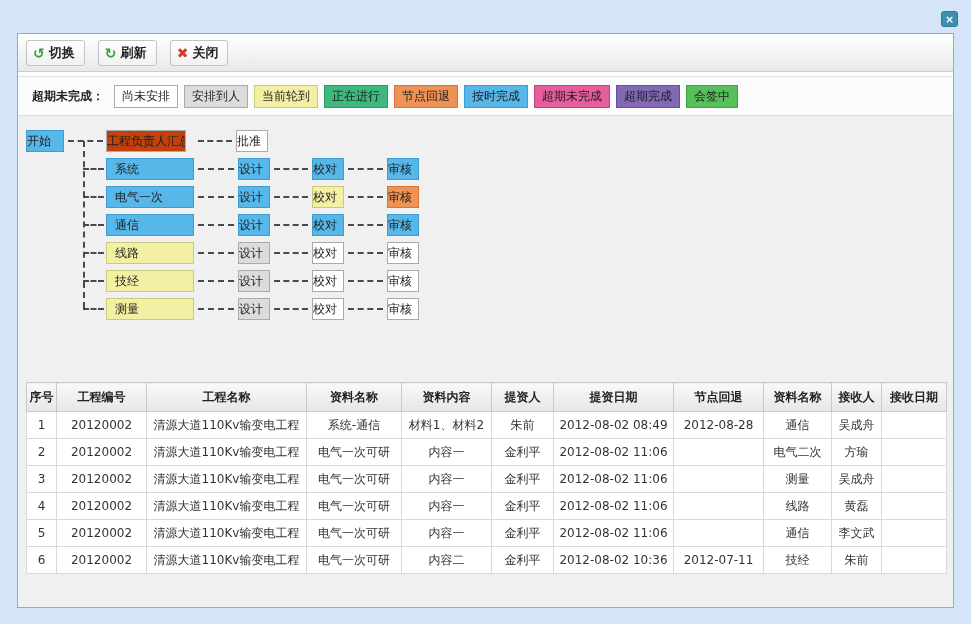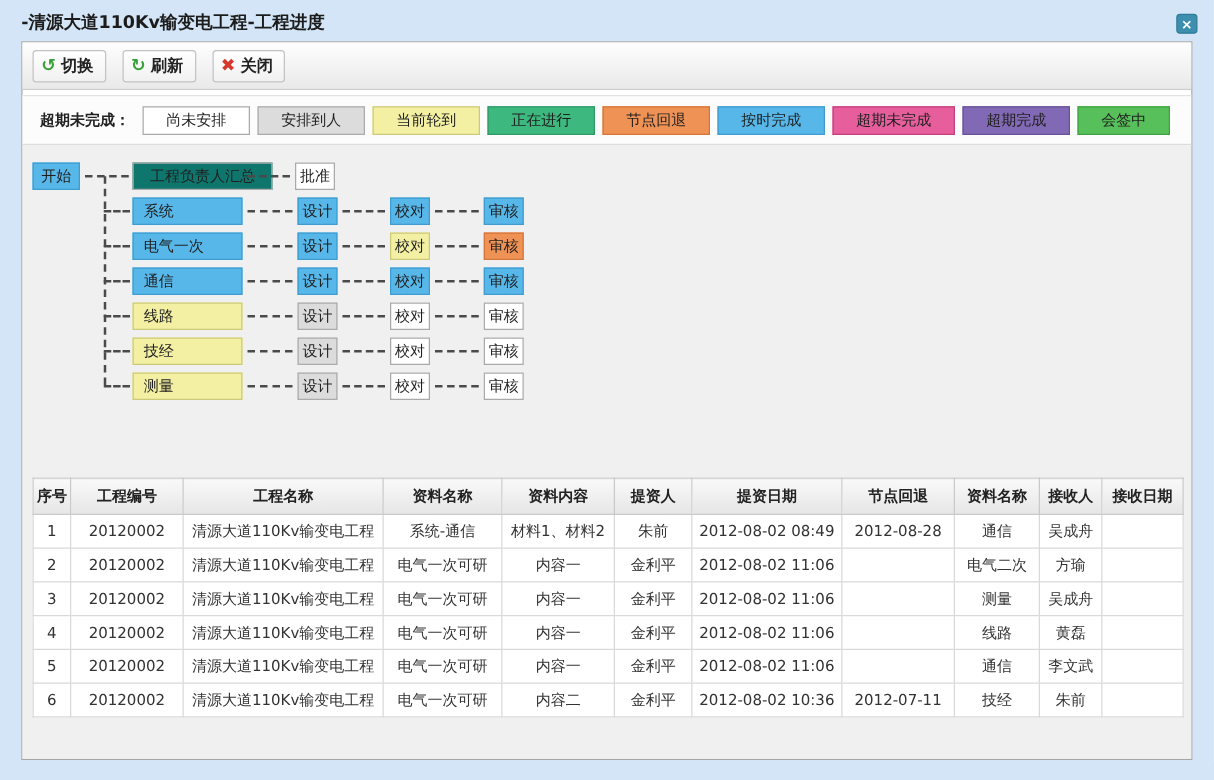--- a/index.html
+++ b/index.html
@@ -40,31 +40,31 @@
   .ticon.green{color:#35a135;}
   .ticon.red{color:#d8372c;}
   
   .legend-strip{
     position:absolute;left:0;top:42px;right:0;height:40px;
     background:#fcfcfc;border-top:1px solid #e2e2e2;border-bottom:1px solid #dddddd;
     display:flex;align-items:center;padding-left:14px;box-sizing:border-box;
   }
   .legend-label{font-size:12px;font-weight:bold;margin-right:10px;}
   .badge{
-    display:inline-block;margin-right:6px;padding:2px 18px;
+    display:inline-block;margin-right:6px;padding:2px 7px;
     border:1px solid #999;font-size:12px;color:#1e1e1e;white-space:nowrap;
   }
   
   .content-area{
     position:absolute;left:0;top:82px;right:0;bottom:0;
     background:#f0f0f0;
   }
   .fnode{
     position:absolute;height:22px;line-height:20px;box-sizing:border-box;
-    border:1px solid #999;font-size:12px;text-align:center;color:#1e1e1e;
+    border:1px solid #999;font-size:12px;color:#1e1e1e;
     cursor:pointer;white-space:nowrap;overflow:hidden;
   }
   .fnode.left{text-align:left;padding-left:8px;}
   .fdash-h{position:absolute;height:0;border-top:2px dashed #4a4a4a;}
   .fdash-v{position:absolute;width:0;border-left:2px dashed #4a4a4a;}
   
   .data-table{
     position:absolute;left:8px;top:230px;width:920px;
     border-collapse:collapse;table-layout:fixed;
     background:#ffffff;font-size:12px;color:#333;margin-top:36px;
@@ -77,21 +77,20 @@
   }
   .data-table td{
     height:26px;border:1px solid #d9d9d9;text-align:center;
     padding:0 2px;overflow:hidden;white-space:nowrap;background:#ffffff;
   }
 </style>
 </head>
 <body>
 
 <div class="titlebar">
-  <span class="title-text">-清源大道110Kv输变电工程-工程进度</span>
   <div class="win-close">
     <span>×</span>
   </div>
 </div>
 
 <div class="panel">
 
   <div class="toolbar">
     <button class="tbtn">
       <span class="ticon green">↺</span>
@@ -109,21 +108,21 @@
 
   <div class="legend-strip">
     <span class="legend-label">超期未完成：</span>
     <span><span class="badge" style="background: rgb(255, 255, 255); border-color: rgb(169, 169, 169);">尚未安排</span><span class="badge" style="background: rgb(220, 220, 220); border-color: rgb(171, 171, 171);">安排到人</span><span class="badge" style="background: rgb(243, 240, 164); border-color: rgb(205, 201, 123);">当前轮到</span><span class="badge" style="background: rgb(61, 184, 126); border-color: rgb(46, 155, 103);">正在进行</span><span class="badge" style="background: rgb(239, 146, 85); border-color: rgb(213, 118, 56);">节点回退</span><span class="badge" style="background: rgb(87, 183, 233); border-color: rgb(62, 156, 208);">按时完成</span><span class="badge" style="background: rgb(230, 94, 155); border-color: rgb(196, 63, 126);">超期未完成</span><span class="badge" style="background: rgb(130, 105, 181); border-color: rgb(105, 80, 152);">超期完成</span><span class="badge" style="background: rgb(88, 192, 91); border-color: rgb(63, 163, 67);">会签中</span></span>
   </div>
 
   <div class="content-area">
     <div>
         <div class="fnode" style="left: 8px; top: 14px; width: 38px; background: rgb(87, 183, 233); border-color: rgb(62, 156, 208);">开始</div>
         <div class="fdash-h" style="left: 50px; top: 24px; width: 35px;"></div>
-        <div class="fnode" style="left: 88px; top: 14px; width: 112px; background: #0f766e; border-color: rgb(171, 171, 171);">工程负责人汇总</div>
+        <div class="fnode" style="left: 88px; top: 14px; width: 80px; background: #c2410c; border-color: rgb(171, 171, 171);">工程负责人汇总</div>
         <div class="fdash-h" style="left: 180px; top: 24px; width: 34px;"></div>
         <div class="fnode" style="left: 218px; top: 14px; width: 32px; background: rgb(255, 255, 255); border-color: rgb(169, 169, 169);">批准</div>
         <div class="fdash-v" style="left: 65px; top: 25px; height: 167px;"></div>
         <div class="fdash-h" style="left: 65px; top: 52px; width: 21px;"></div>
         <div class="fnode left" style="left: 88px; top: 42px; width: 88px; background: rgb(87, 183, 233); border-color: rgb(62, 156, 208);">系统</div>
         <div class="fdash-h" style="left: 180px; top: 52px; width: 36px;"></div>
         <div class="fnode" style="left: 220px; top: 42px; width: 32px; background: rgb(87, 183, 233); border-color: rgb(62, 156, 208);">设计</div>
         <div class="fdash-h" style="left: 256px; top: 52px; width: 34px;"></div>
         <div class="fnode" style="left: 294px; top: 42px; width: 32px; background: rgb(87, 183, 233); border-color: rgb(62, 156, 208);">校对</div>
         <div class="fdash-h" style="left: 330px; top: 52px; width: 35px;"></div>

